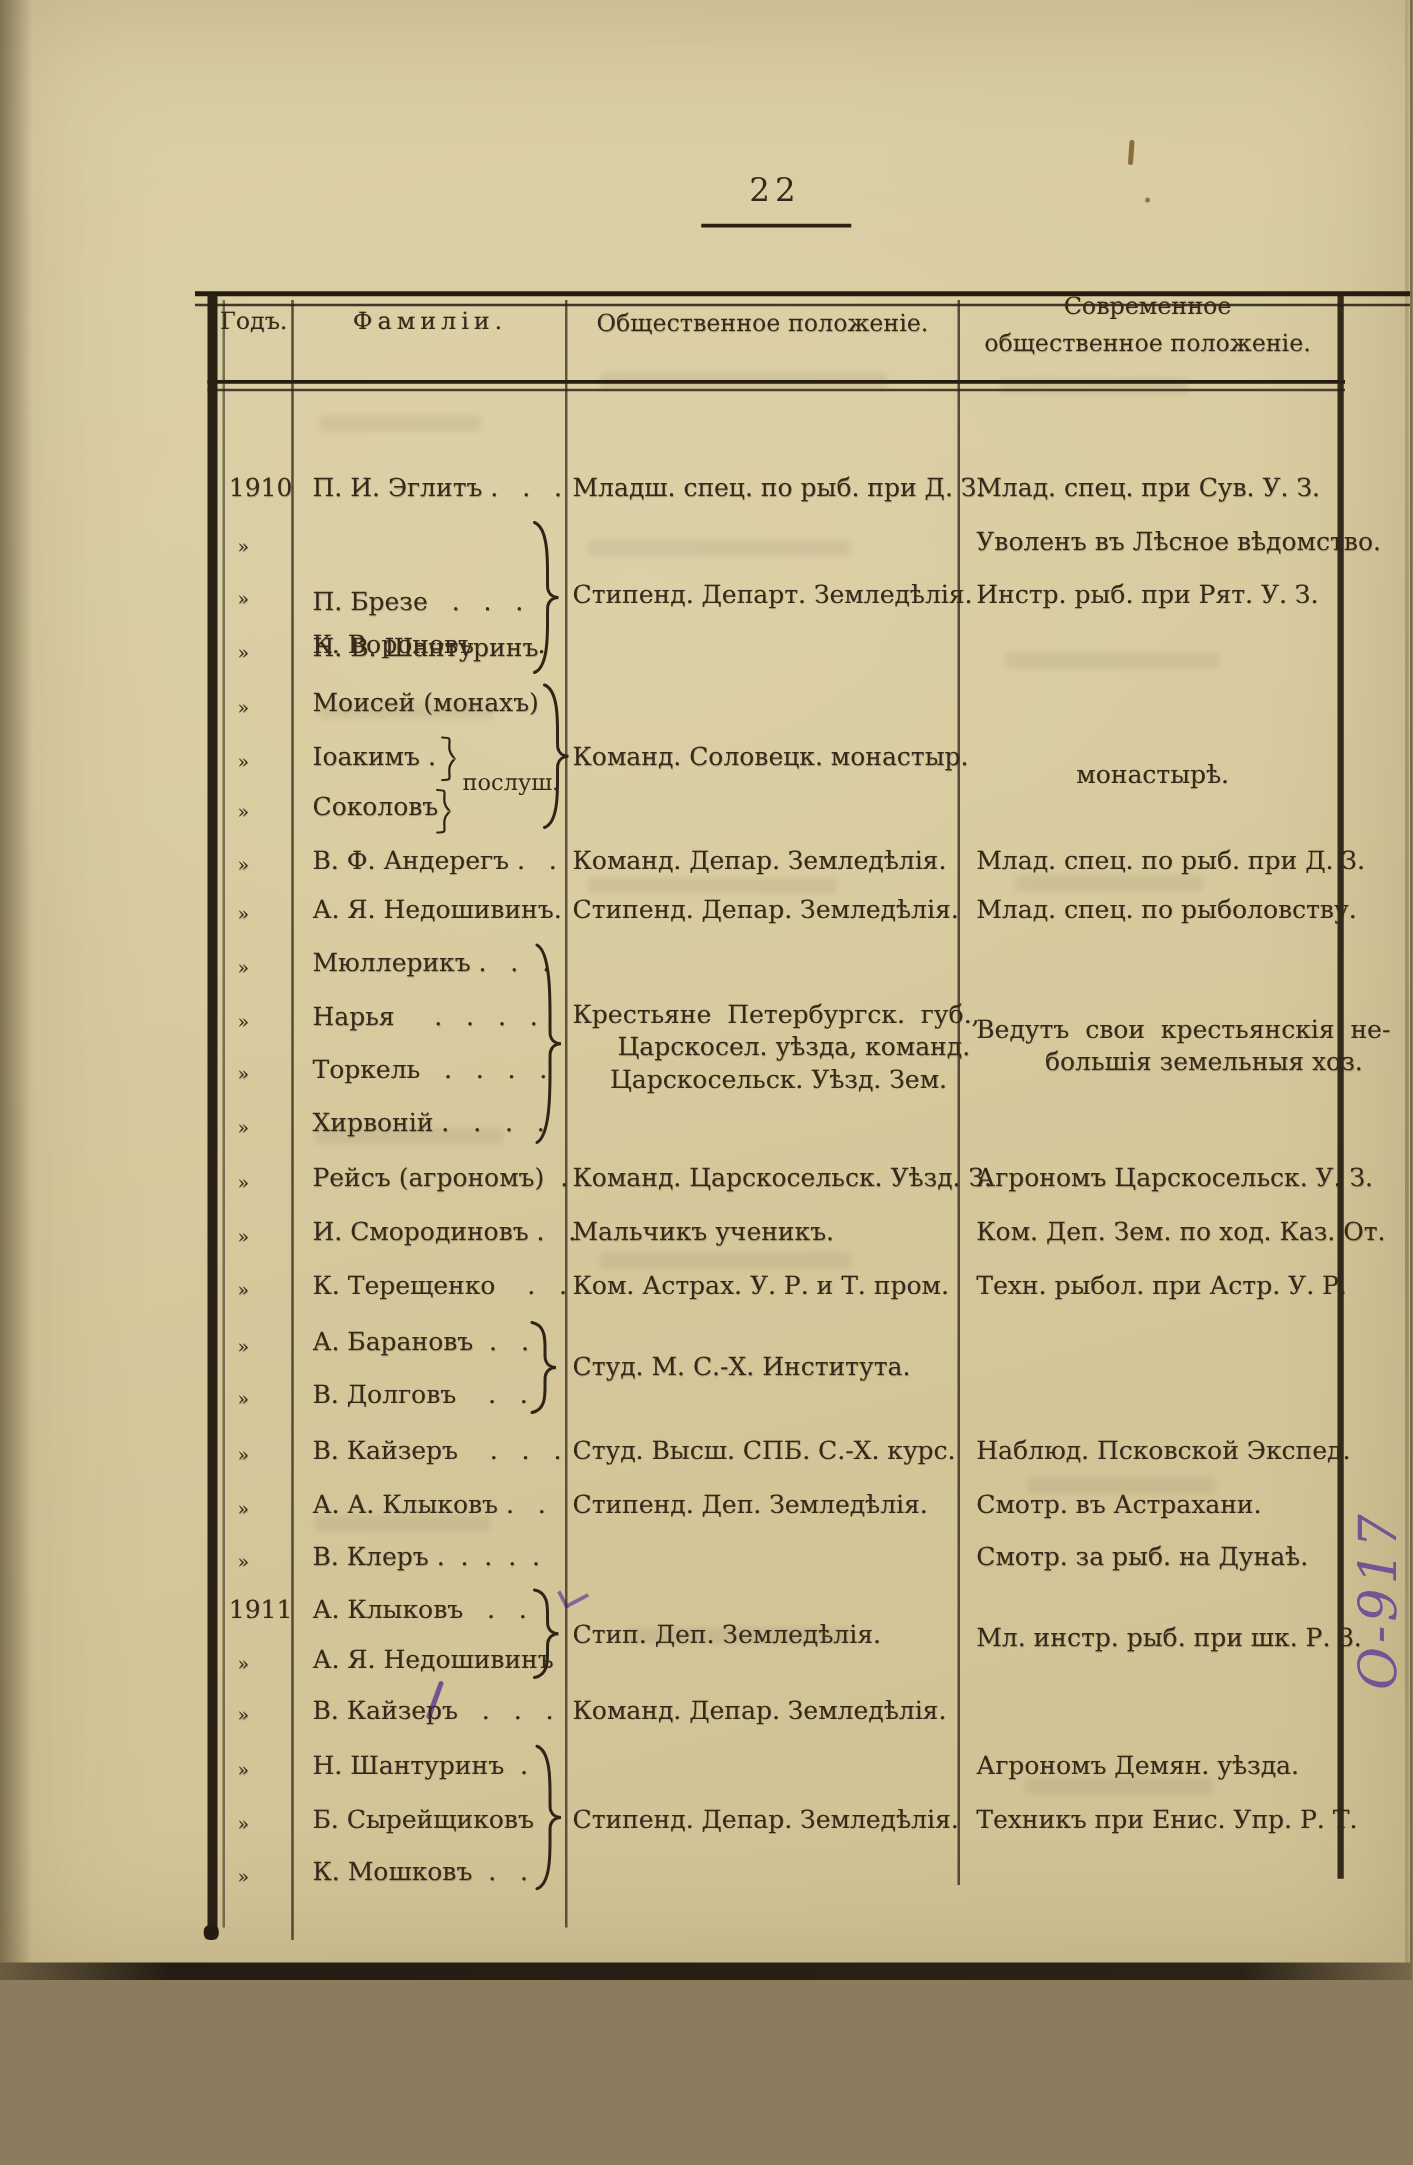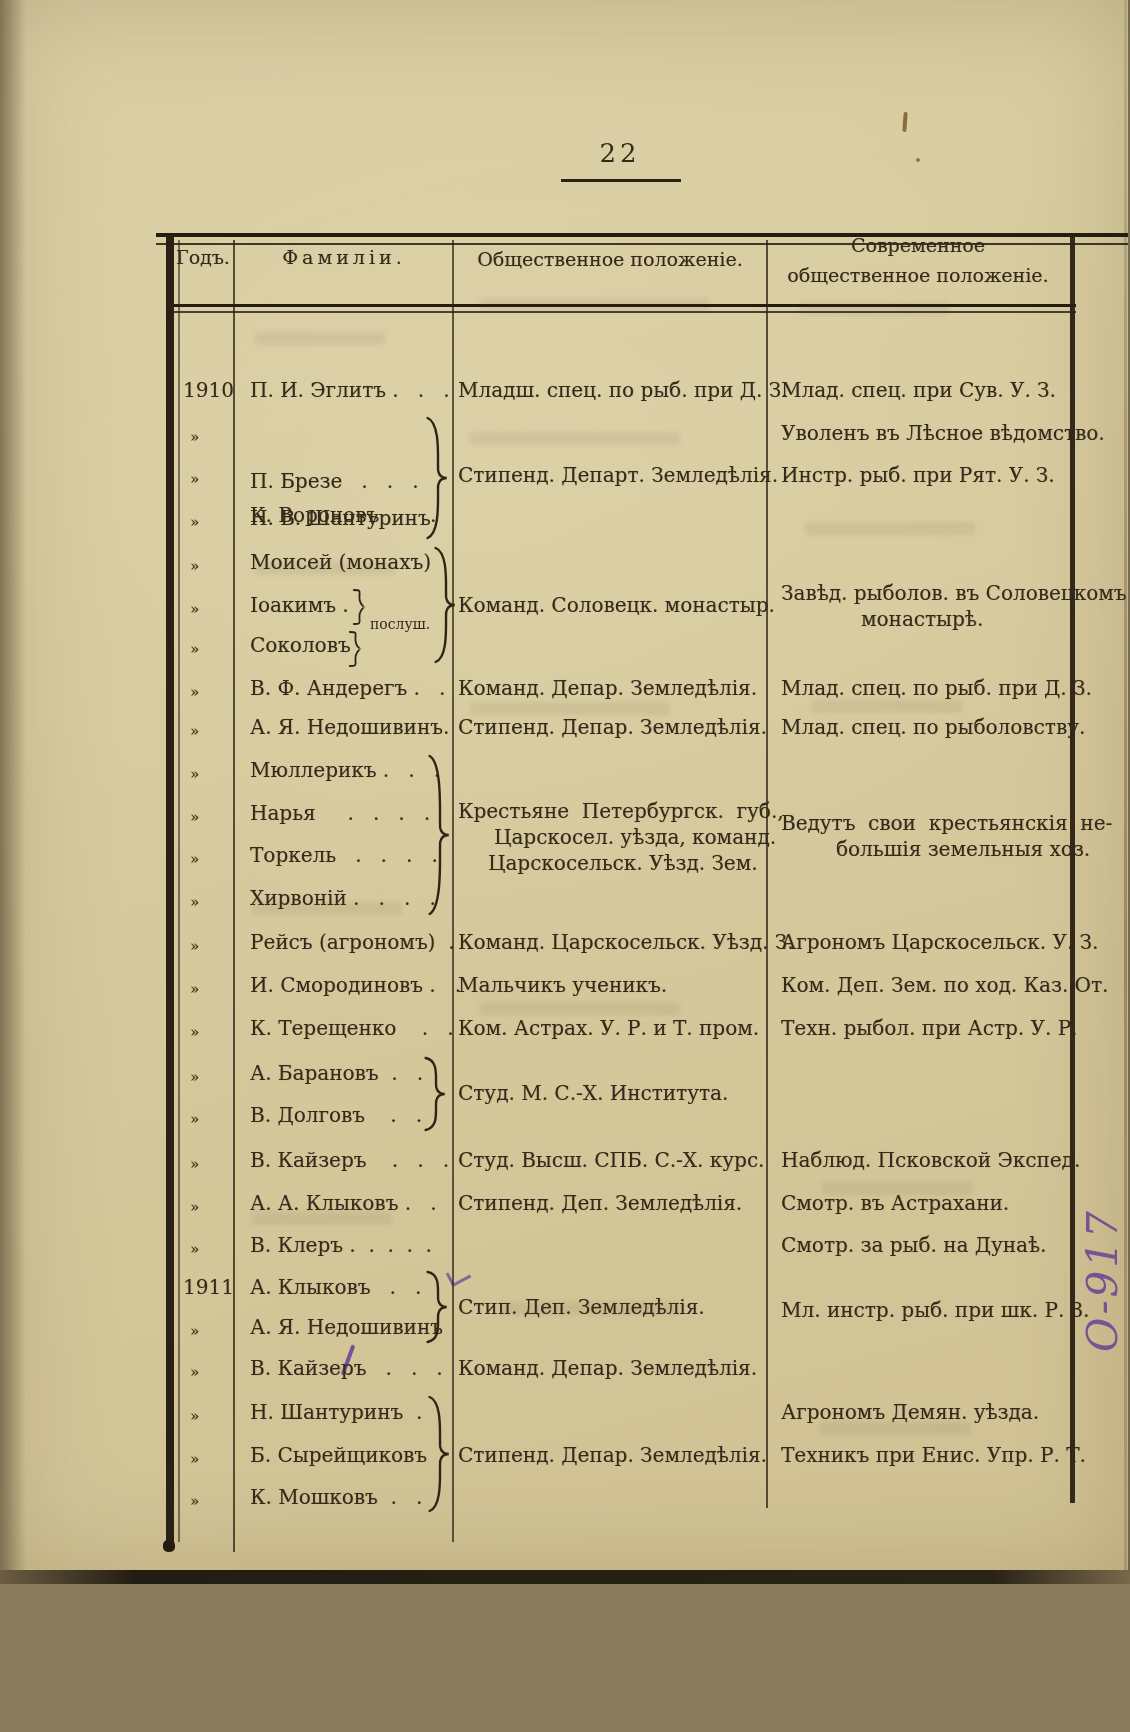--- a/index.html
+++ b/index.html
@@ -15,21 +15,21 @@
   .hdr{position:absolute;text-align:center;font-size:19px;line-height:22px;white-space:pre;
        text-shadow:.4px .4px .7px rgba(48,35,18,.35);}
   .hline{position:absolute;background:#241c10;}
   .vline{position:absolute;background:#2a2114;}
   .pageno{position:absolute;left:560px;top:138px;width:120px;text-align:center;
           font-size:26px;letter-spacing:4px;}
   .pageno-rule{position:absolute;left:561px;top:179px;width:120px;height:3px;background:#2d2212;}
   .margin-note{position:absolute;left:1078px;top:1352px;width:184px;height:54px;
       transform:rotate(-90deg);transform-origin:0 0;font-size:42px;font-style:italic;
       color:#6b4596;letter-spacing:3px;opacity:.88;white-space:pre;}
-  .group-note{position:absolute;font-size:14px;white-space:pre;}
+  .group-note{position:absolute;font-size:18px;white-space:pre;}
   .ghost{position:absolute;height:13px;background:rgba(74,59,34,.08);filter:blur(2px);border-radius:3px;}
   .mark-slash{position:absolute;left:346px;top:1344px;width:4px;height:32px;background:#6d4497;
       transform:rotate(20deg);border-radius:2px;opacity:.9;}
   .mark-check{position:absolute;left:448px;top:1268px;width:18px;height:12px;
       border-left:3px solid #6d4497;border-bottom:3px solid #6d4497;
       transform:rotate(-28deg);opacity:.75;}
   .mark-tick{position:absolute;left:903px;top:112px;width:4px;height:20px;background:#7d5a2a;
       border-radius:2px;opacity:.85;transform:rotate(4deg);}
   .mark-dot{position:absolute;left:916px;top:158px;width:4px;height:4px;border-radius:50%;
       background:rgba(70,52,28,.55);}
@@ -149,21 +149,20 @@
     <div class="txt" style="left: 458px; top: 1016px;">Ком. Астрах. У. Р. и Т. пром.</div>
     <div class="txt" style="left: 458px; top: 1081px;">Студ. М. С.-Х. Института.</div>
     <div class="txt" style="left: 458px; top: 1148px;">Студ. Высш. СПБ. С.-Х. курс.</div>
     <div class="txt" style="left: 458px; top: 1191px;">Стипенд. Деп. Земледѣлія.</div>
     <div class="txt" style="left: 458px; top: 1295px;">Стип. Деп. Земледѣлія.</div>
     <div class="txt" style="left: 458px; top: 1356px;">Команд. Депар. Земледѣлія.</div>
     <div class="txt" style="left: 458px; top: 1443px;">Стипенд. Депар. Земледѣлія.</div>
     <div class="txt" style="left: 781px; top: 378px;">Млад. спец. при Сув. У. З.</div>
     <div class="txt" style="left: 781px; top: 421px;">Уволенъ въ Лѣсное вѣдомство.</div>
     <div class="txt" style="left: 781px; top: 463px;">Инстр. рыб. при Рят. У. З.</div>
-    <div class="txt" style="left: 781px; top: 581px;">Завѣд. рыболов. въ Соловецкомъ</div>
     <div class="txt" style="left: 861px; top: 607px;">монастырѣ.</div>
     <div class="txt" style="left: 781px; top: 676px;">Млад. спец. по рыб. при Д. З.</div>
     <div class="txt" style="left: 781px; top: 715px;">Млад. спец. по рыболовству.</div>
     <div class="txt" style="left: 781px; top: 811px;">Ведутъ  свои  крестьянскія  не-</div>
     <div class="txt" style="left: 836px; top: 837px;">большія земельныя хоз.</div>
     <div class="txt" style="left: 781px; top: 930px;">Агрономъ Царскосельск. У. З.</div>
     <div class="txt" style="left: 781px; top: 973px;">Ком. Деп. Зем. по ход. Каз. От.</div>
     <div class="txt" style="left: 781px; top: 1016px;">Техн. рыбол. при Астр. У. Р.</div>
     <div class="txt" style="left: 781px; top: 1148px;">Наблюд. Псковской Экспед.</div>
     <div class="txt" style="left: 781px; top: 1191px;">Смотр. въ Астрахани.</div>

